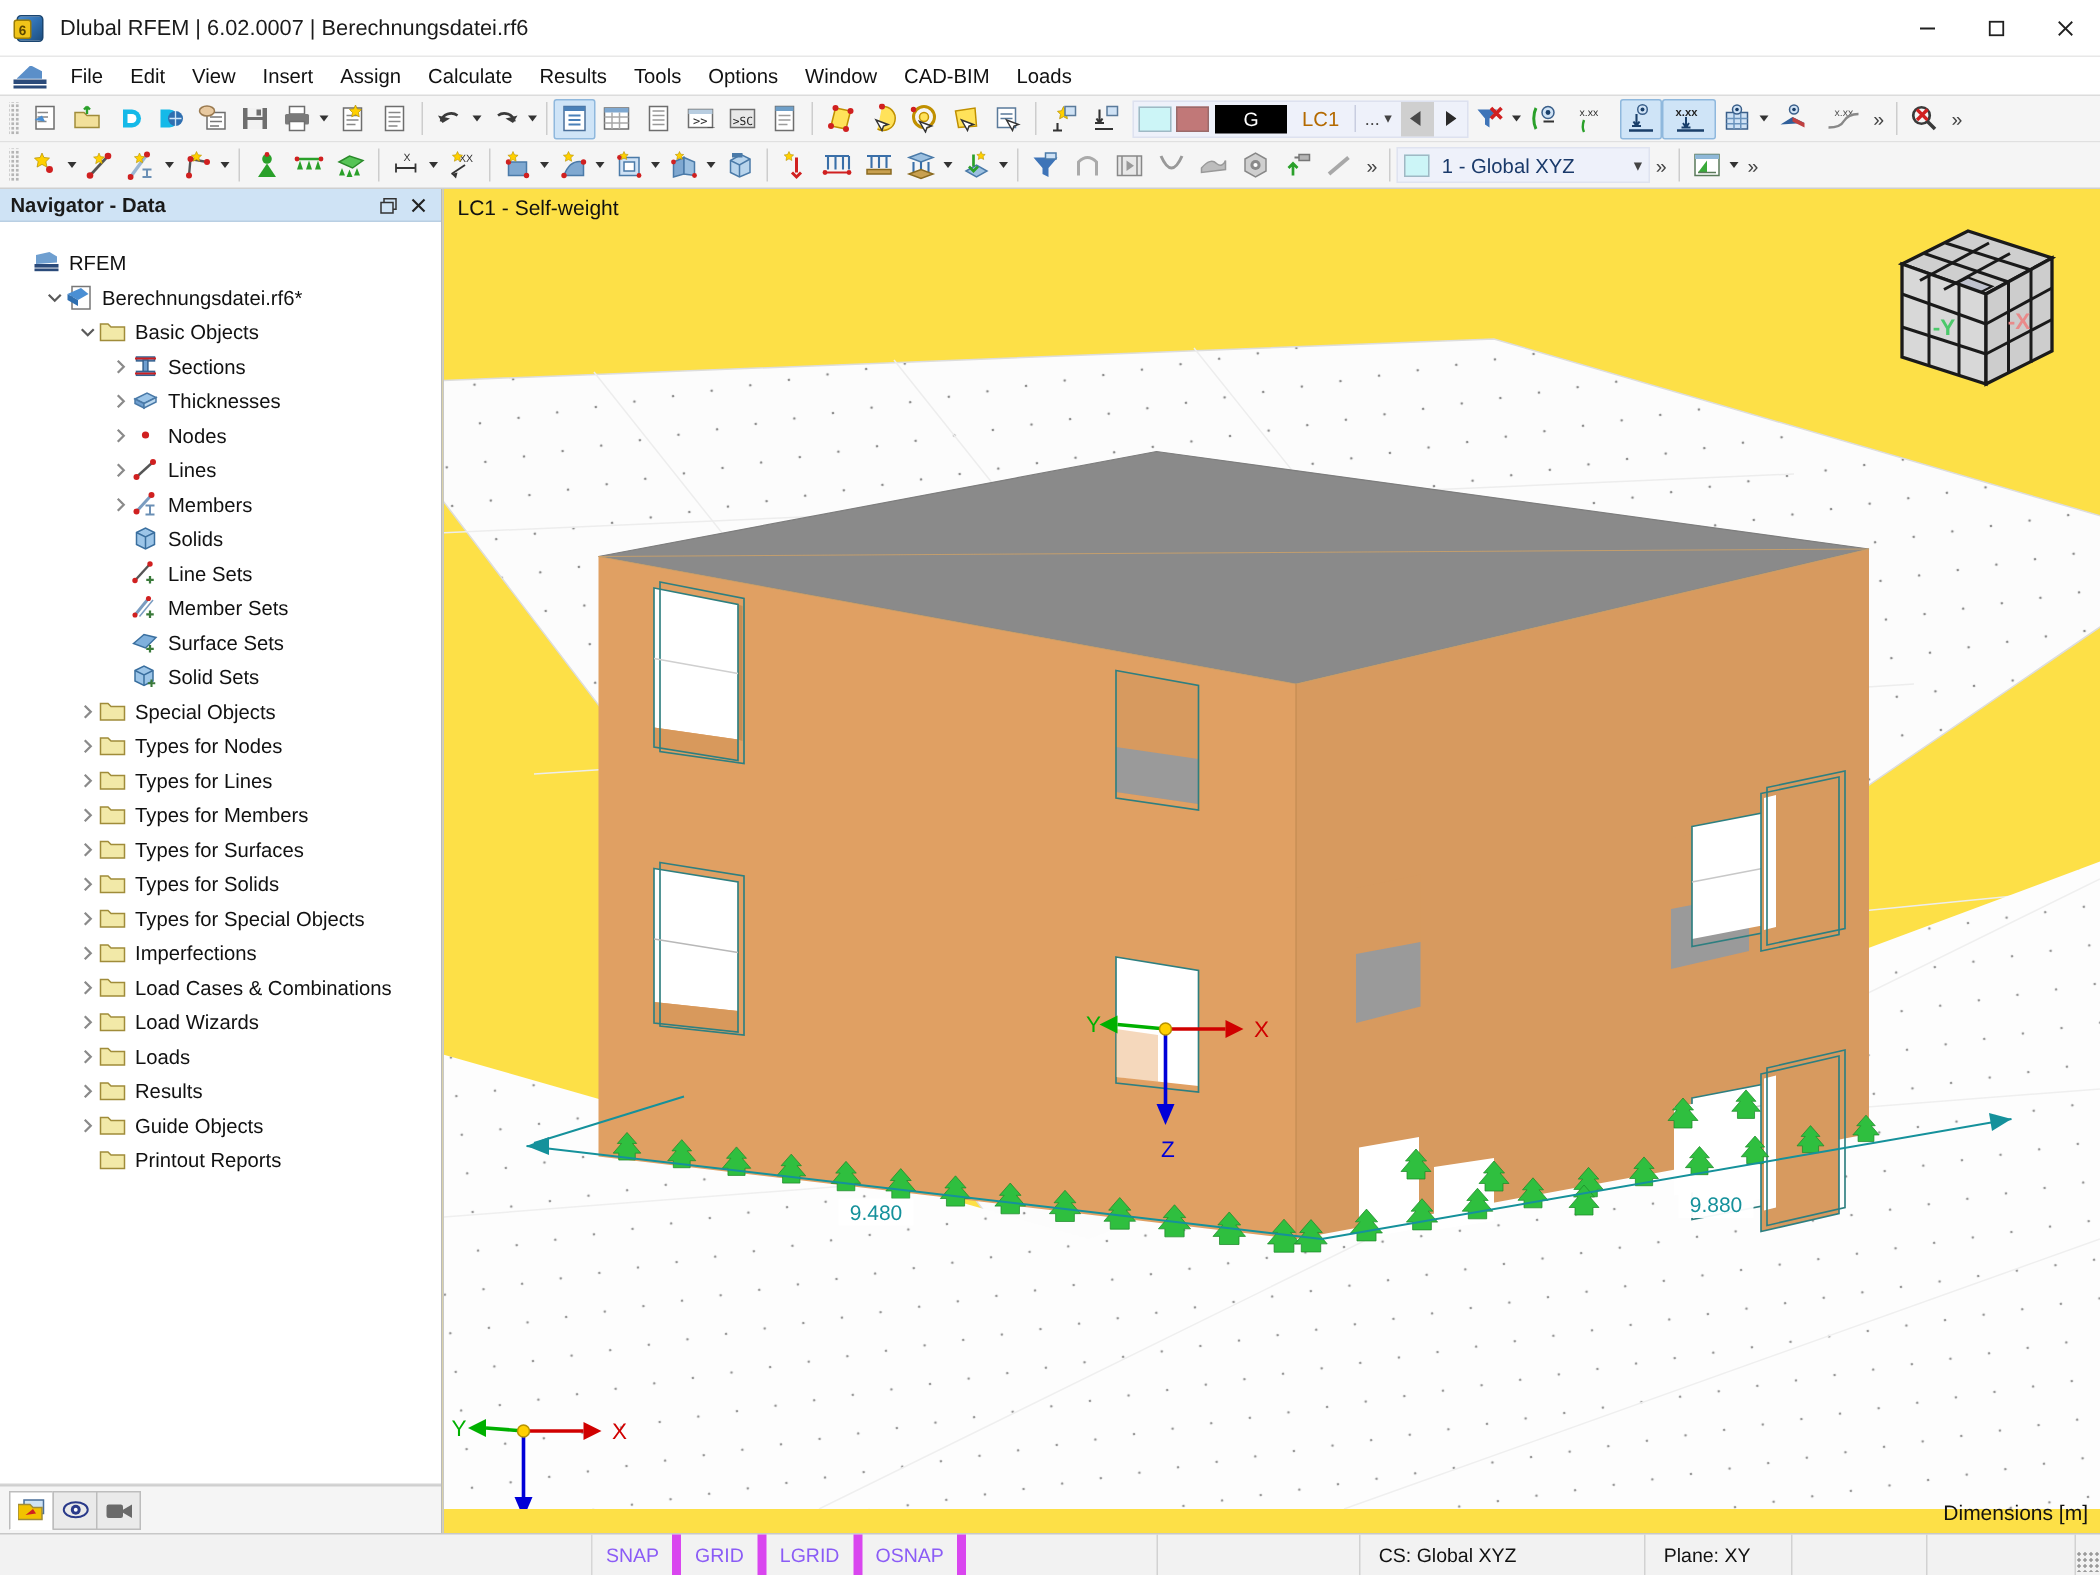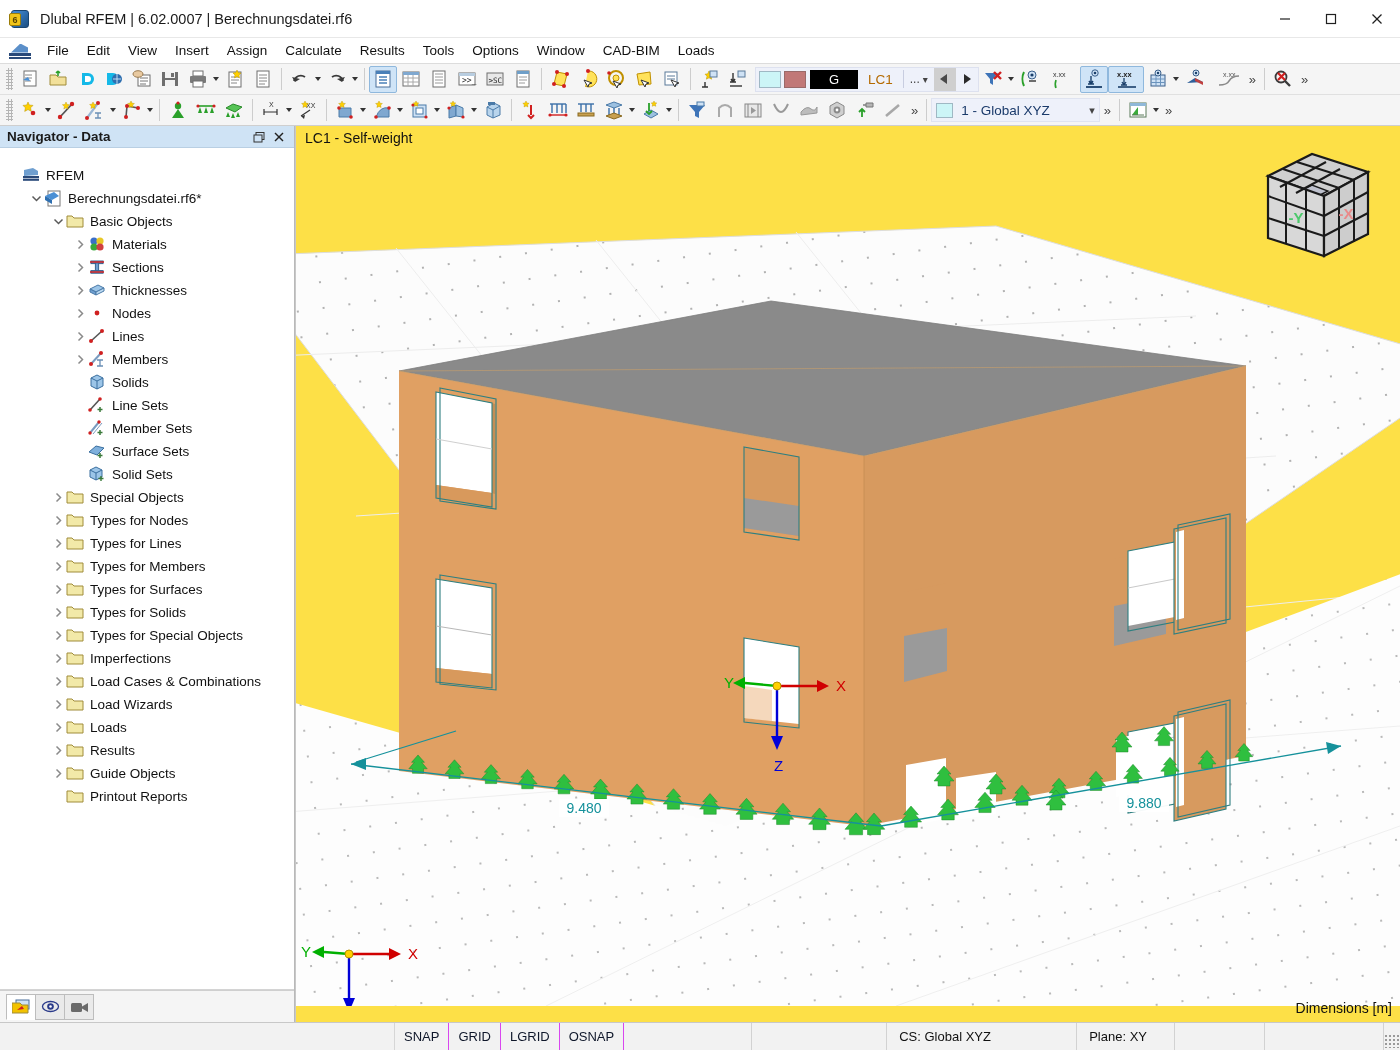--- a/index.html
+++ b/index.html
@@ -156,21 +156,21 @@
   .viewcube { position:absolute; right:20px; top:20px; z-index:25; }
 
   
   .statusbar {
     height: 28px; min-height:28px; background:#f2f2f2; border-top:1px solid #c8c8c8;
     display:flex; align-items:stretch; font-size:13px;
   }
   .sb-left { width: 395px; min-width:395px; border-right:1px solid #d6d6d6; }
   .sb-tog {
     display:flex; align-items:center; justify-content:center;
-    padding: 0 9px; border-right:1px solid #d946ef; cursor:default; color:#0f172a;
+    padding: 0 9px; border-right:6px solid #d946ef; cursor:default; color:#8b5cf6;
   }
   .sb-cell {
     display:flex; align-items:center; padding:0 12px; border-right:1px solid #d2d2d2;
     color:#111; white-space:nowrap;
   }
   .sb-flex { flex:1 1 auto; }
   .sb-grip {
     width:16px; align-self:flex-end; height:14px; margin-bottom:2px;
     background-image: radial-gradient(#9a9a9a 1px, transparent 1.2px);
     background-size:4px 4px;
@@ -837,34 +837,20 @@
           <div class="nrow">
             <span class="nexp" style="margin-left: 50px;">
               <svg width="11" height="11">
                 <path d="M1.5 3.5 L5.5 7.5 L9.5 3.5" fill="none" stroke="#5a5a5a" stroke-width="1.5"></path>
               </svg>
             </span>
             <span class="nicon"><svg width="18" height="16">
                 <path d="M1 3h5l2 2h9v9H1z" fill="#f2e9a8" stroke="#a08c3a"></path>
               </svg></span>
             <span class="nlabel">Basic Objects</span>
-          </div>
-          <div class="nrow">
-            <span class="nexp" style="margin-left: 72px;">
-              <svg width="11" height="11">
-                <path d="M3.5 1.5 L7.5 5.5 L3.5 9.5" fill="none" stroke="#8a8a8a" stroke-width="1.5"></path>
-              </svg>
-            </span>
-            <span class="nicon"><svg width="18" height="16">
-                <circle cx="6" cy="5" r="3.6" fill="#3a6fc8"></circle>
-                <circle cx="12" cy="5" r="3.6" fill="#e8c828"></circle>
-                <circle cx="6" cy="11" r="3.6" fill="#3aa83a"></circle>
-                <circle cx="12" cy="11" r="3.6" fill="#d04040"></circle>
-              </svg></span>
-            <span class="nlabel">Materials</span>
           </div>
           <div class="nrow">
             <span class="nexp" style="margin-left: 72px;">
               <svg width="11" height="11">
                 <path d="M3.5 1.5 L7.5 5.5 L3.5 9.5" fill="none" stroke="#8a8a8a" stroke-width="1.5"></path>
               </svg>
             </span>
             <span class="nicon"><svg width="18" height="16">
                 <rect x="3" y="2" width="12" height="2.6" fill="#6f9fd0" stroke="#35618f"></rect>
                 <rect x="7.4" y="4" width="3.2" height="8" fill="#6f9fd0" stroke="#35618f"></rect>

